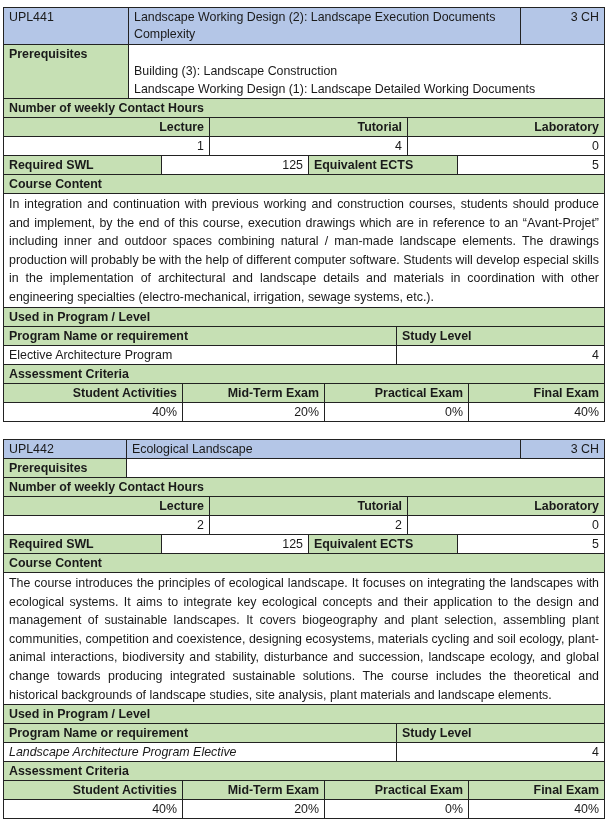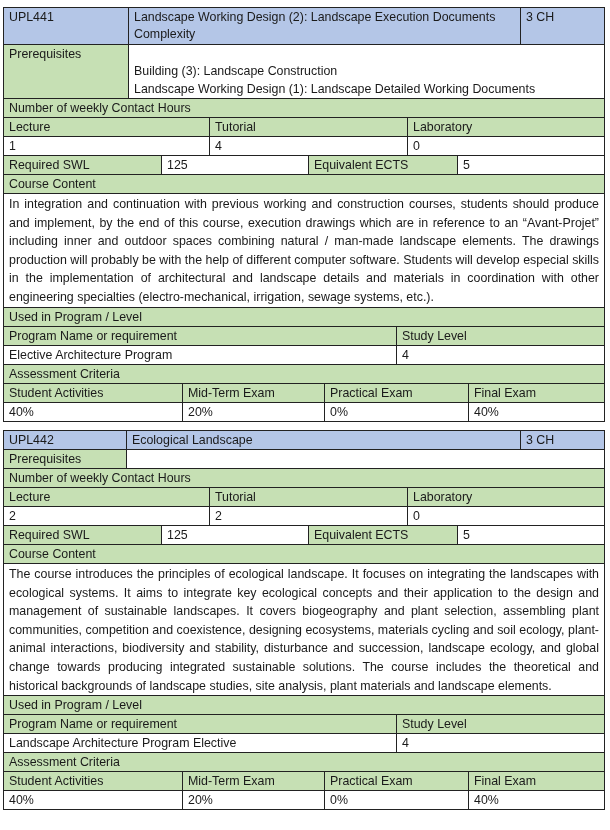--- a/index.html
+++ b/index.html
@@ -1,21 +1,21 @@
 <!DOCTYPE html>
 <html><head>
 <meta charset="utf-8">
 <style>
   html, body { margin: 0; padding: 0; background: #ffffff; }
   body { width: 610px; height: 830px; position: relative; overflow: hidden;
          font-family: "Liberation Sans", sans-serif; font-size: 12.4px; color: #1a1a1a; }
   .blue { background: #b4c6e7; }
-  .green { background: #c6e0b4; }
+  .green { background: #c6e0b4; font-weight: bold; }
   .white { background: #ffffff; }
-  .c { text-align: left; }
+  .c { text-align: right; }
   .it { }
 </style>
 </head>
 <body>
 
 <style>
   .tbl { position: absolute; left: 3px; width: 602px; }
   .row { position: relative; display: flex; border-left: 1px solid #222; border-right: 1px solid #222; border-bottom: 1px solid #222; box-sizing: border-box; }
   .row.first { border-top: 1px solid #222; }
   .cell { box-sizing: border-box; padding: 0 5px; line-height: 18px; min-height: 18px; overflow: hidden; white-space: nowrap; }
@@ -83,21 +83,21 @@
     <div class="cell c full">Final Exam</div>
   </div>
   <div class="row white">
     <div class="cell c" style="width:178px;">40%</div>
     <div class="cell c" style="width:142px;">20%</div>
     <div class="cell c" style="width:144px;">0%</div>
     <div class="cell c full">40%</div>
   </div>
 </div>
 
-<div class="tbl" style="top:430px; background:#fff;">
+<div class="tbl" style="top:439px; background:#fff;">
   <div class="row first">
     <div class="cell blue" style="width:122px;">UPL442</div>
     <div class="cell blue" style="width:394px;">Ecological Landscape</div>
     <div class="cell blue c full">3 CH</div>
   </div>
   <div class="row">
     <div class="cell green" style="width:122px;">Prerequisites</div>
     <div class="cell white full"></div>
   </div>
   <div class="row green">
@@ -126,21 +126,21 @@
     <div class="cell full para">The course introduces the principles of ecological landscape. It focuses on integrating the landscapes with ecological systems. It aims to integrate key ecological concepts and their application to the design and management of sustainable landscapes. It covers biogeography and plant selection, assembling plant communities, competition and coexistence, designing ecosystems, materials cycling and soil ecology, plant-animal interactions, biodiversity and stability, disturbance and succession, landscape ecology, and global change towards producing integrated sustainable solutions. The course includes the theoretical and historical backgrounds of landscape studies, site analysis, plant materials and landscape elements.</div>
   </div>
   <div class="row green">
     <div class="cell full">Used in Program / Level</div>
   </div>
   <div class="row green">
     <div class="cell" style="width:392px;">Program Name or requirement</div>
     <div class="cell full">Study Level</div>
   </div>
   <div class="row white">
-    <div class="cell" style="width:392px;">Landscape Architecture Program Elective</div>
+    <div class="cell" style="width:392px;font-style:italic;">Landscape Architecture Program Elective</div>
     <div class="cell c full">4</div>
   </div>
   <div class="row green">
     <div class="cell full">Assessment Criteria</div>
   </div>
   <div class="row green">
     <div class="cell c" style="width:178px;">Student Activities</div>
     <div class="cell c" style="width:142px;">Mid-Term Exam</div>
     <div class="cell c" style="width:144px;">Practical Exam</div>
     <div class="cell c full">Final Exam</div>

